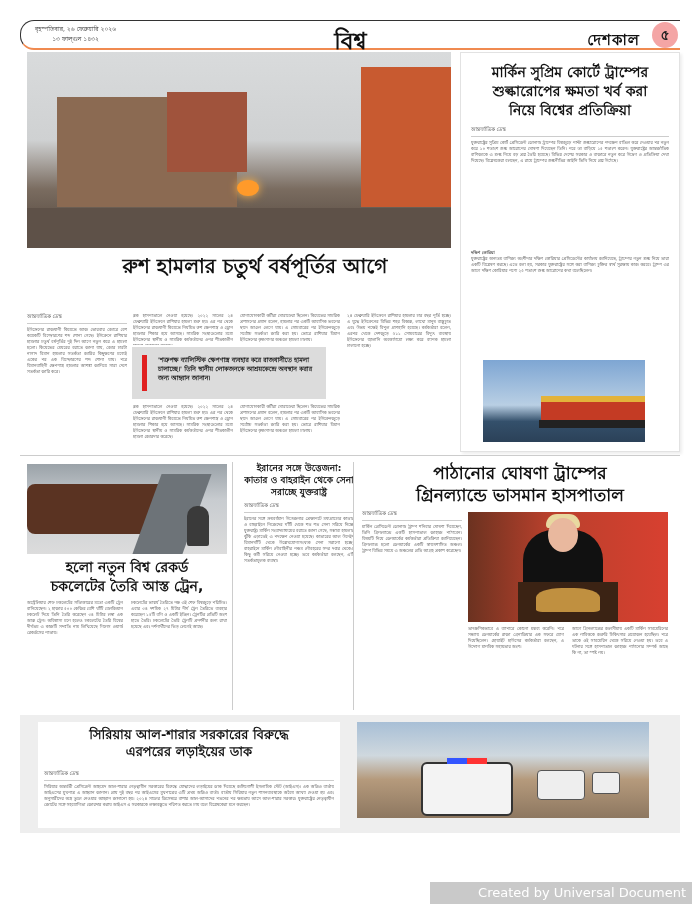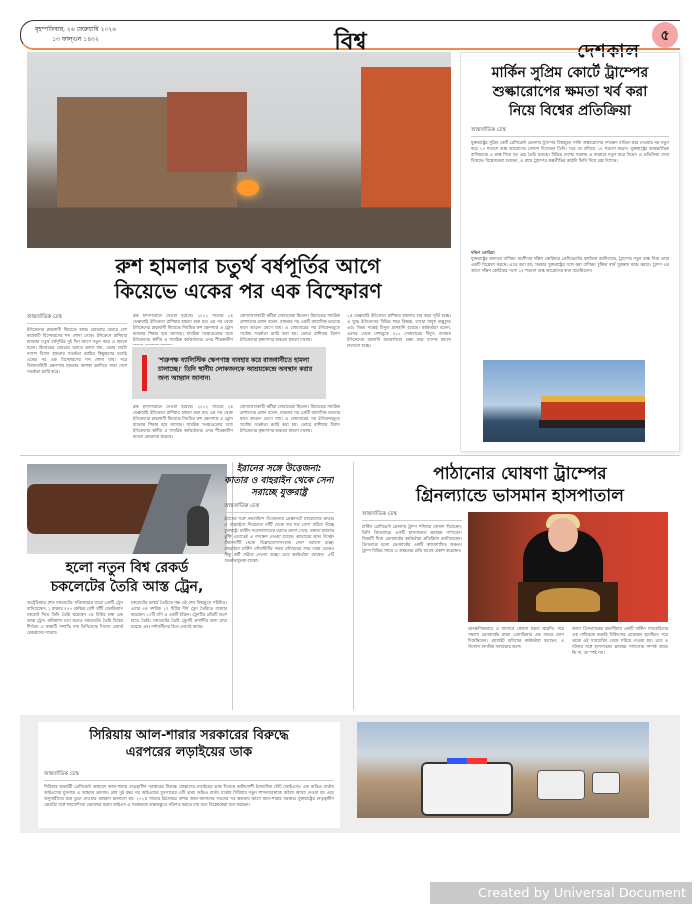--- a/index.html
+++ b/index.html
@@ -1,20 +1,20 @@
 <!DOCTYPE html>
 <html><head>
 <meta charset="utf-8">
 <style>
   * { box-sizing: border-box; margin: 0; padding: 0; }
   body { width: 700px; height: 910px; background: #ffffff; font-family: "DejaVu Sans", sans-serif; position: relative; overflow: hidden; color: #222; }
   .header { position: absolute; left: 20px; top: 20px; width: 660px; height: 30px; border: 1.5px solid #333; border-radius: 14px 0 0 14px; border-right: none; border-bottom: 2px solid #f08a50; }
   .hdr-date { position: absolute; left: 14px; top: 3px; font-size: 6px; line-height: 10px; text-align: center; color: #333; }
   .hdr-section { position: absolute; left: 0; right: 0; top: 2px; text-align: center; font-size: 23px; font-weight: bold; color: #111; }
-  .hdr-logo { position: absolute; right: 40px; top: 16px; font-size: 18px; font-weight: bold; color: #111; font-family: "DejaVu Serif", serif; letter-spacing: 1px; }
+  .hdr-logo { position: absolute; right: 40px; top: 7px; font-size: 15px; font-weight: bold; color: #111; font-family: "DejaVu Serif", serif; letter-spacing: 1px; }
   .hdr-page { position: absolute; right: 2px; top: 1px; width: 26px; height: 26px; border-radius: 50%; background: #f4a5a5; text-align: center; line-height: 26px; font-size: 14px; font-weight: bold; color: #222; }
 
   .photo { position: absolute; overflow: hidden; }
   .body-text { font-size: 4.2px; line-height: 6px; color: #444; text-align: justify; }
   .byline { font-size: 5px; color: #333; border-bottom: 1px solid #ccc; padding-bottom: 2px; margin-bottom: 3px; }
   .headline { font-weight: bold; text-align: center; color: #111; }
 
   
   #p1 { left: 27px; top: 52px; width: 424px; height: 196px; background: linear-gradient(180deg,#d9dbdc 0%,#cfd1d2 45%,#7a6c60 70%,#4b3f36 100%); }
   #p1 .b1 { position:absolute; left:30px; top:45px; width:180px; height:110px; background:#8b6a52; }
@@ -71,23 +71,22 @@
 </div>
 
 <div class="photo" id="p1">
   <div class="b1"></div>
     <div class="b2"></div>
     <div class="b3"></div>
     <div class="ground"></div>
     <div class="fire"></div>
 </div>
 
-<div class="headline" style="position:absolute;left:36px;top:254px;width:424px;font-size:20px;line-height:25px;">
+<div class="headline" style="position:absolute;left:43px;top:254px;width:424px;font-size:20px;line-height:25px;">
   <div>রুশ হামলার চতুর্থ বর্ষপূর্তির আগে</div>
-  <div>কিয়েভে একের পর এক বিস্ফোরণ</div>
 </div>
 
 <div class="col" style="left:27px;top:313px;width:100px;">
   <div class="byline">আন্তর্জাতিক ডেস্ক</div>
   <div class="body-text">ইউক্রেনের রাজধানী কিয়েভে আজ ভোরবার জোরে বেশ কয়েকটি বিস্ফোরণের শব্দ শোনা গেছে। ইউক্রেনে রাশিয়ার হামলার চতুর্থ বর্ষপূর্তির দুই দিন আগে নতুন করে এ হামলা হলো। কিয়েভের মেয়রের বরাতে জানা যায়, জোর চারটা নাগাদ বিমান হামলার সতর্কতা জারির কিছুক্ষণের মধ্যেই একের পর এক বিস্ফোরণের শব্দ শোনা যায়। পরে বিমানবাহিনী ক্ষেপণাস্ত্র হামলার আশঙ্কা জানিয়ে সারা দেশে সতর্কতা জারি করে।</div>
 </div>
 <div class="col" style="left:133px;top:313px;width:100px;height:32px;overflow:hidden;">
   <div class="body-text">ব্লক হাসপাতালে নেওয়া হয়েছে। ২০২২ সালের ২৪ ফেব্রুয়ারি ইউক্রেনে রাশিয়ার হামলা শুরু হয়। এর পর থেকে ইউক্রেনের রাজধানী কিয়েভে নিয়মিত রুশ ক্ষেপণাস্ত্র ও ড্রোন হামলার শিকার হয়ে আসছে। সামরিক সংস্থাগুলোর মধ্যে ইউক্রেনের স্থানীয় ও সামরিক কর্মকর্তাদের ওপর শীতকালীন হামলা জোরদার করেছে।</div>
 </div>
 <div class="col" style="left:240px;top:313px;width:100px;height:32px;overflow:hidden;">
@@ -133,21 +132,21 @@
 </div>
 <div class="col" style="left:27px;top:600px;width:96px;height:110px;overflow:hidden;">
   <div class="body-text">অস্ট্রেলিয়ার শেফ চকলেটের সত্যিকারের মতো একটি ট্রেন বানিয়েছেন। ২ হাজার ৫০০ কেজির বেশি খাঁটি বেলজিয়ান চকলেট দিয়ে তিনি তৈরি করেছেন ৩৪ মিটার লম্বা এক আস্ত ট্রেন। অবিশ্বাস্য মনে হলেও চকলেটের তৈরি বিশ্বের দীর্ঘতম এ কাজটি সম্প্রতি নাম লিখিয়েছে গিনেস ওয়ার্ল্ড রেকর্ডসের পাতায়।</div>
 </div>
 <div class="col" style="left:131px;top:600px;width:96px;height:110px;overflow:hidden;">
   <div class="body-text">চকলেটের ভাস্কর্য তৈরিতে দক্ষ এই শেফ বিশ্বজুড়ে পরিচিত। এবার ৩৪ দশমিক ২৭ মিটার দীর্ঘ ট্রেন তৈরিতে ব্যবহার করেছেন ১৫টি বগি ও একটি ইঞ্জিন। ট্রেনটির প্রতিটি অংশ হাতে তৈরি। চকলেটের তৈরি ট্রেনটি প্রদর্শনীর জন্য রাখা হয়েছে এবং দর্শনার্থীদের ভিড় লেগেই আছে।</div>
 </div>
 
 <div class="vline" style="left:232px;top:462px;height:248px;"></div>
 
-<div class="col" style="left:224px;top:462px;width:110px;height:248px;overflow:hidden;font-style:italic;">
+<div class="col" style="left:244px;top:462px;width:110px;height:248px;overflow:hidden;">
   <div class="headline" style="font-size:9px;line-height:12px;margin-bottom:4px;">ইরানের সঙ্গে উত্তেজনা: কাতার ও বাহরাইন থেকে সেনা সরাচ্ছে যুক্তরাষ্ট্র</div>
   <div class="byline">আন্তর্জাতিক ডেস্ক</div>
   <div class="body-text">ইরানের সঙ্গে ক্রমবর্ধমান উত্তেজনার প্রেক্ষাপটে মধ্যপ্রাচ্যের কাতার ও বাহরাইনে নিজেদের ঘাঁটি থেকে শত শত সেনা সরিয়ে নিচ্ছে যুক্তরাষ্ট্র। মার্কিন সংবাদমাধ্যমের বরাতে জানা গেছে, সম্ভাব্য হামলার ঝুঁকি এড়াতেই এ পদক্ষেপ নেওয়া হয়েছে। কাতারের আল উদেইদ বিমানঘাঁটি থেকে উল্লেখযোগ্যসংখ্যক সেনা সরানো হচ্ছে। বাহরাইনে মার্কিন নৌবাহিনীর পঞ্চম নৌবহরের সদর দপ্তর থেকেও কিছু কর্মী সরিয়ে নেওয়া হচ্ছে। তবে কর্মকর্তারা বলছেন, এটি সতর্কতামূলক ব্যবস্থা।</div>
 </div>
 
 <div class="vline" style="left:353px;top:462px;height:248px;"></div>
 
 <div class="headline" style="position:absolute;left:360px;top:462px;width:320px;font-size:17px;line-height:22px;">
   <div>পাঠানোর ঘোষণা ট্রাম্পের</div>
   <div>গ্রিনল্যান্ডে ভাসমান হাসপাতাল</div>

